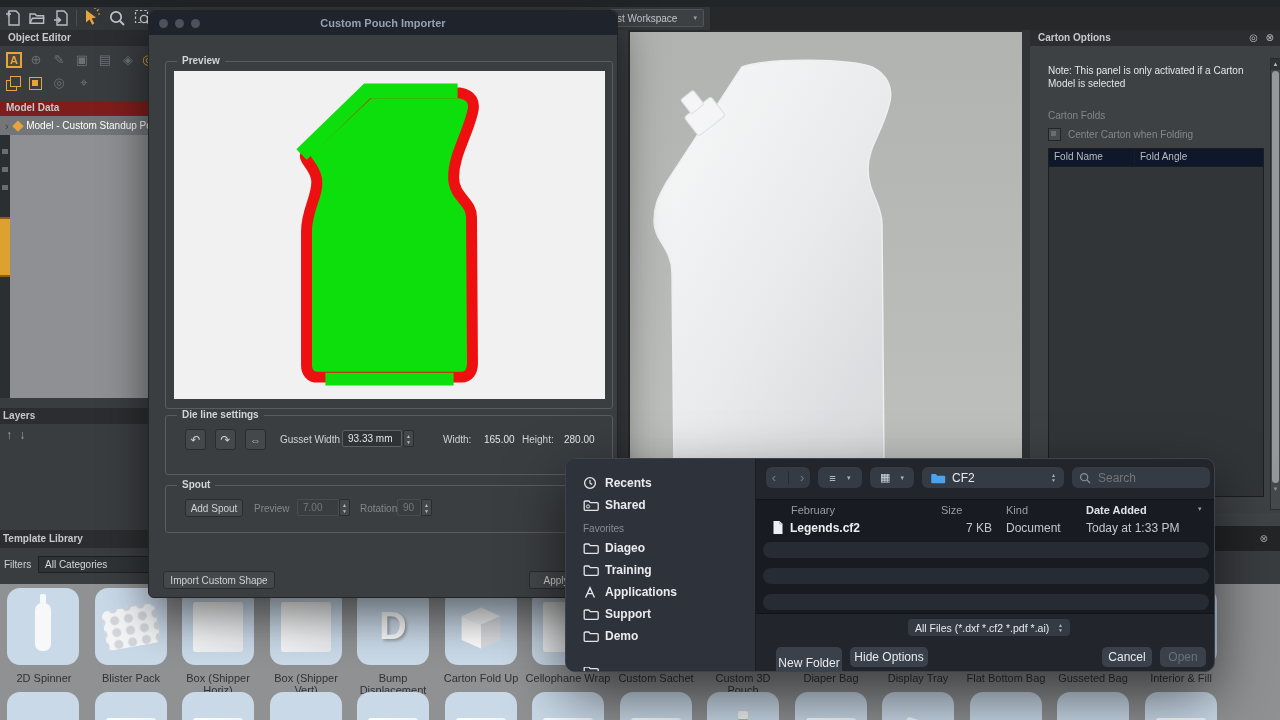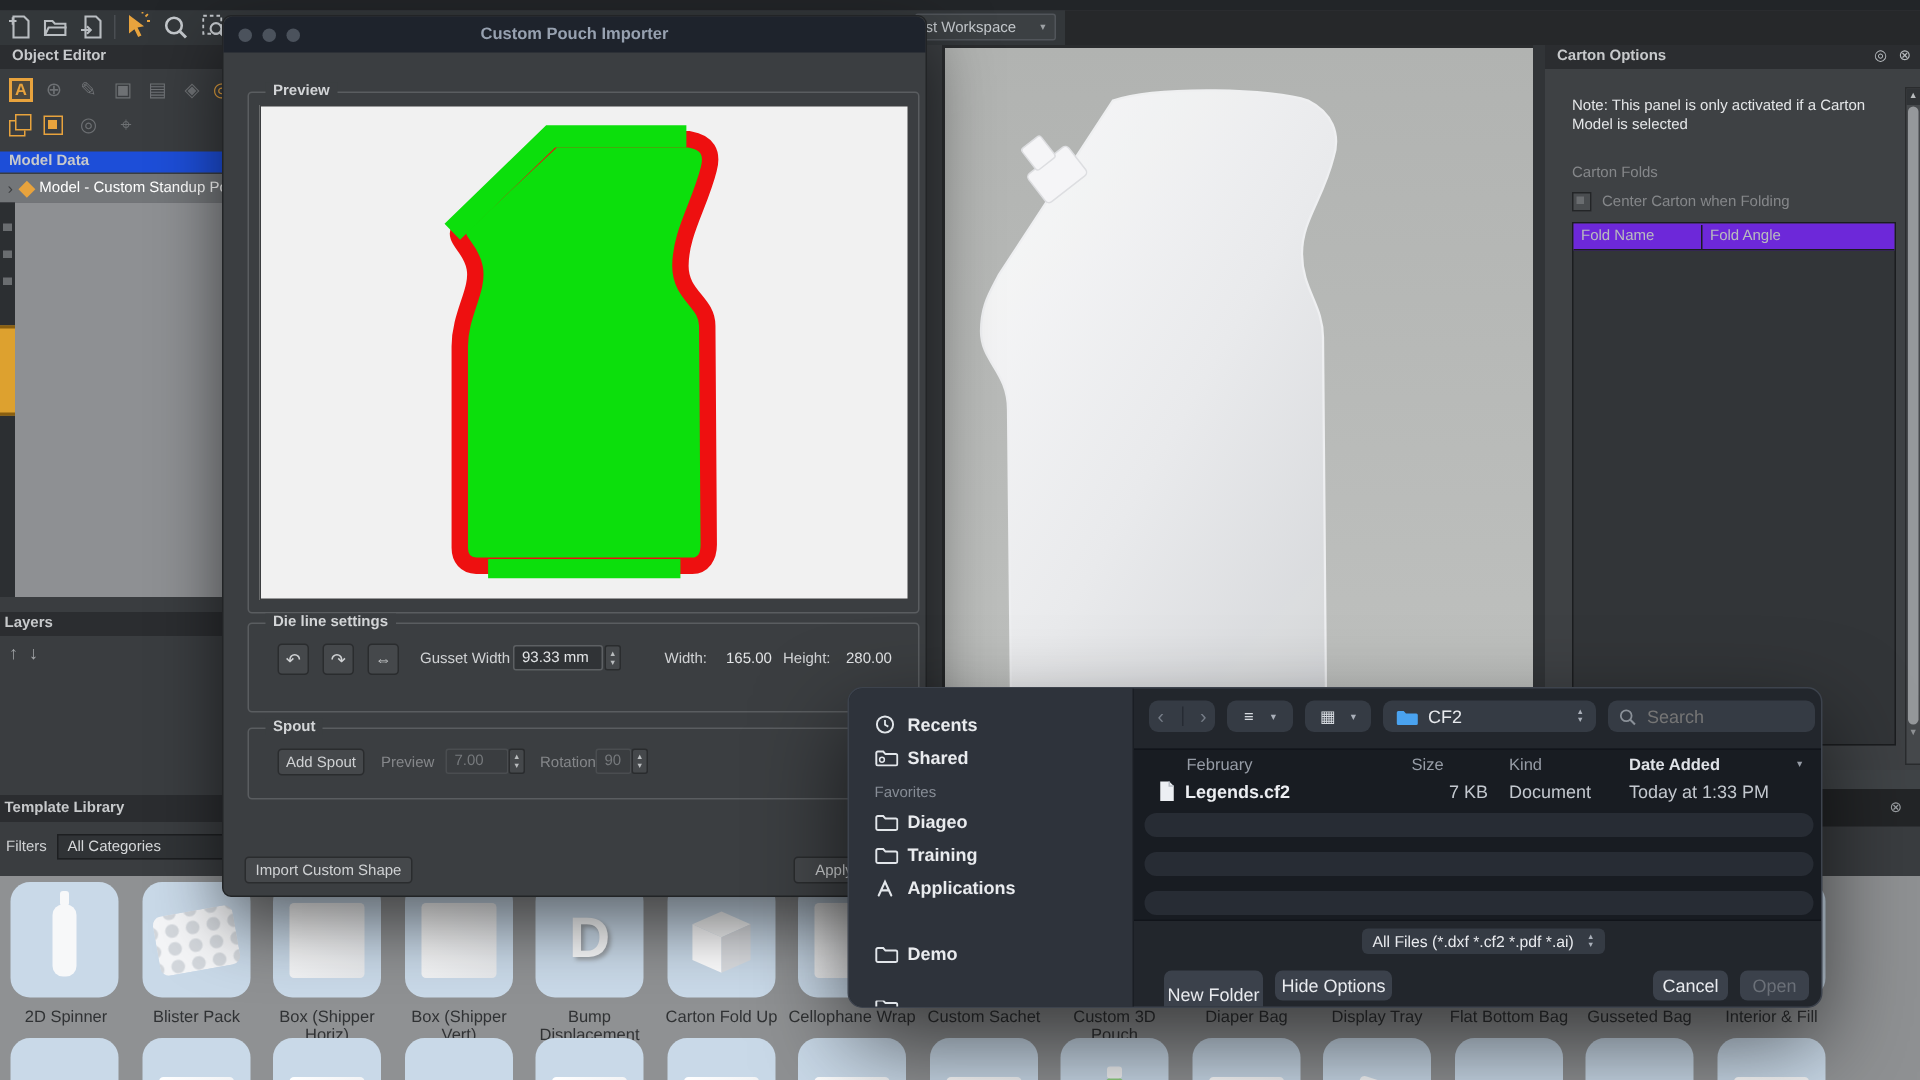--- a/index.html
+++ b/index.html
@@ -137,21 +137,21 @@
         <span style="position:absolute;left:0;bottom:0;width:9px;height:9px;border:1.5px solid #e8a33d;"></span>
         <span style="position:absolute;right:0;top:0;width:9px;height:9px;border:1.5px solid #e8a33d;background:#3a3d40;"></span>
       </div>
       <div style="position:relative;width:15px;height:15px;">
         <span style="position:absolute;left:1px;top:1px;width:11px;height:11px;border:1.5px solid #e8a33d;"></span>
         <span style="position:absolute;left:4px;top:4px;width:6px;height:6px;background:#e8a33d;"></span>
       </div>
       <div class="icon-dim">◎</div>
       <div class="icon-dim">⌖</div>
     </div>
-    <div class="hdr abs" style="left:0;top:71px;width:150px;height:14px;line-height:14px;background:#1d4ed8;padding-left:6px;">
+    <div class="hdr abs" style="left:0;top:71px;width:150px;height:14px;line-height:14px;background:#7f1d1d;padding-left:6px;">
       <span>Model Data</span>
     </div>
     <div class="abs" style="left:0;top:86px;width:150px;height:19px;background:#737679;display:flex;align-items:center;gap:5px;padding-left:5px;box-sizing:border-box;">
       <span style="color:#3c3e40;font-size:11px;">›</span>
       <span style="width:8px;height:8px;background:#e8a33d;transform:rotate(45deg);display:inline-block;"></span>
       <span style="font-size:10px;color:#fff;white-space:nowrap;overflow:hidden;">Model - Custom Standup Pou</span>
     </div>
 
     <div class="abs" style="left:0;top:105px;width:10px;height:263px;background:#2c2f32;">
       <span style="position:absolute;left:2px;top:14px;width:6px;height:5px;background:#6a6d70;"></span>
@@ -307,21 +307,21 @@
     <div class="abs" style="left:18px;top:34px;width:208px;font-size:10px;line-height:13px;color:#e4e6e8;">Note: This panel is only activated if a Carton Model is selected</div>
     <div class="abs dimtxt" style="left:18px;top:80px;font-size:10px;">Carton Folds</div>
     <div class="abs" style="left:18px;top:98px;display:flex;align-items:center;gap:7px;">
       <span style="width:11px;height:11px;background:#4a4d50;border:1px solid #232527;display:inline-block;">
         <span style="display:block;margin:2px;width:5px;height:5px;background:#6a6d70;"></span>
       </span>
       <span class="dimtxt" style="font-size:10px;">Center Carton when Folding</span>
     </div>
 
     <div class="abs" style="left:18px;top:118px;width:216px;height:349px;border:1px solid #1b1d1f;box-sizing:border-box;background:#323538;">
-      <div style="display:flex;height:17px;background:#6d28d9;border-bottom:1px solid #1b1d1f;align-items:center;">
+      <div style="display:flex;height:17px;background:#0f172a;border-bottom:1px solid #1b1d1f;">
         <div style="width:86px;border-right:1px solid #1b1d1f;font-size:10px;color:#b9bcbe;line-height:16px;padding-left:5px;box-sizing:border-box;">Fold Name</div>
         <div style="flex:1;font-size:10px;color:#b9bcbe;line-height:16px;padding-left:5px;">Fold Angle</div>
       </div>
     </div>
 
     <div class="abs" style="left:240px;top:28px;width:11px;height:452px;background:#46494c;border:1px solid #2a2c2e;box-sizing:border-box;">
       <div style="height:11px;background:#303336;color:#b9bcbe;font-size:6px;text-align:center;line-height:11px;">▲</div>
       <div style="margin:1px;height:412px;background:#95989b;border-radius:4px;"></div>
       <div style="height:11px;color:#8e9194;font-size:6px;text-align:center;line-height:11px;">▼</div>
     </div>
@@ -432,20 +432,26 @@
             <use href="#i-folder"></use>
           </svg>
         <span>Training</span>
       </div>
       <div class="sb-item" style="top:122px;">
         <svg width="14" height="14" style="color:#e2e6ea">
             <use href="#i-appA"></use>
           </svg>
         <span>Applications</span>
       </div>
+      <div class="sb-item" style="top:144px;">
+        <svg width="16" height="12" style="color:#e2e6ea">
+            <use href="#i-folder"></use>
+          </svg>
+        <span>Support</span>
+      </div>
       <div class="sb-item" style="top:166px;">
         <svg width="16" height="12" style="color:#e2e6ea">
             <use href="#i-folder"></use>
           </svg>
         <span>Demo</span>
       </div>
       <div class="sb-item" style="top:188px;margin-top:47px;">
         <svg width="16" height="12" style="color:#e2e6ea">
             <use href="#i-folder"></use>
           </svg>

